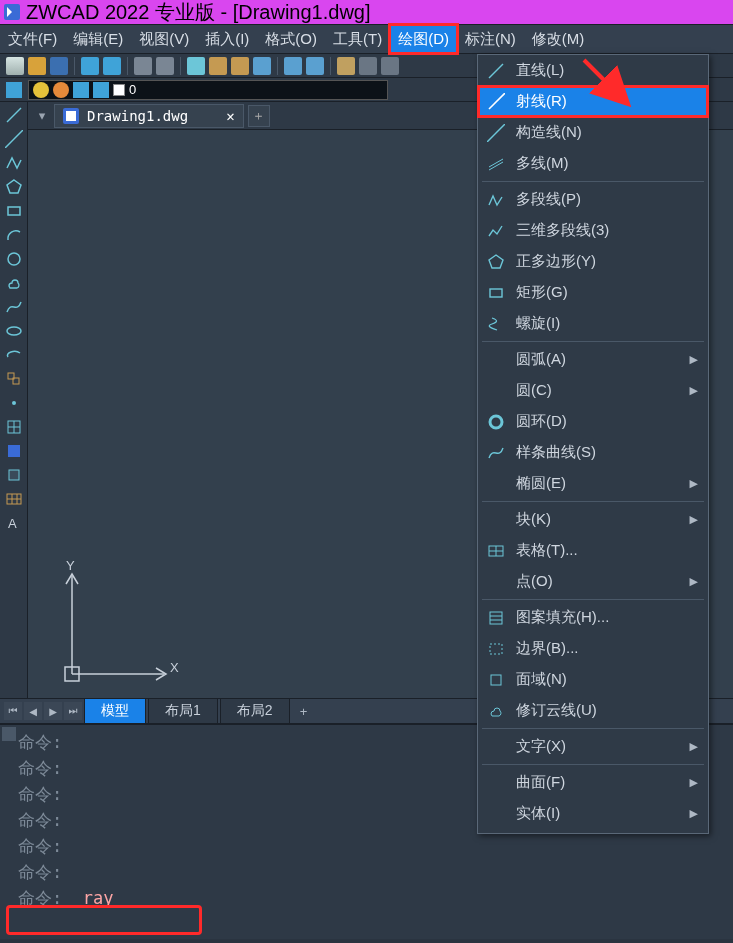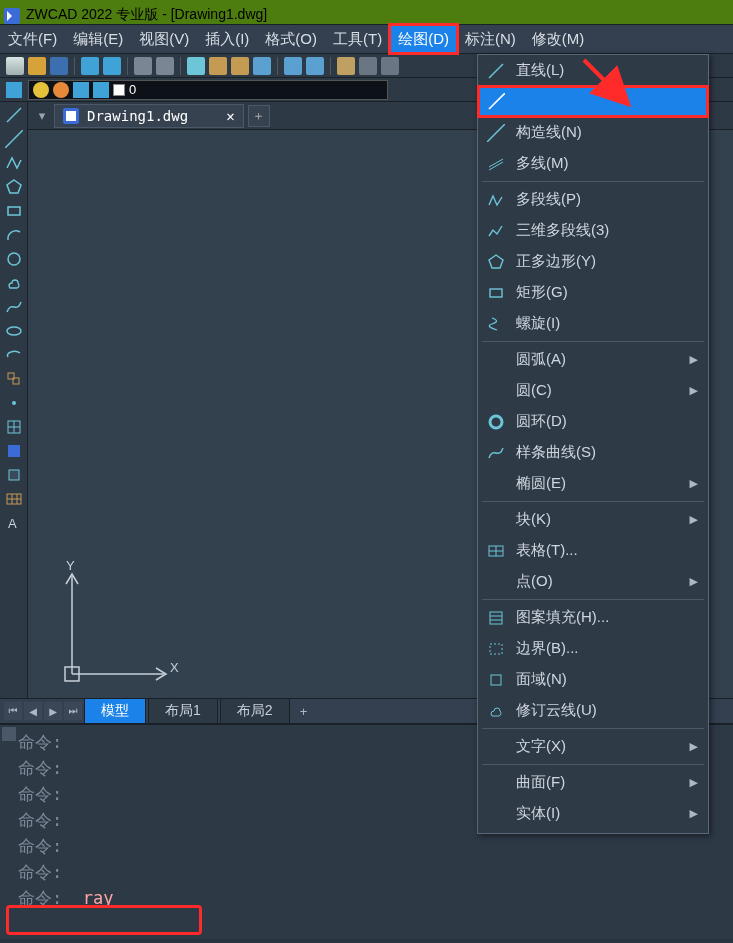--- a/index.html
+++ b/index.html
@@ -8,26 +8,26 @@
     font-size: 13px;
     background: #2a3440;
     color: #d0d6de;
     width: 733px;
     height: 943px;
     overflow: hidden;
     position: relative;
   }
   .titlebar {
     height: 24px;
-    background: #4d7c0f;
+    background: #d946ef;
     display: flex;
-    align-items: flex-end;
+    align-items: center;
     padding: 0 4px;
     color: #000;
-    font-size: 14px;
+    font-size: 20px;
   }
   .titlebar .appicon {
     width: 16px; height: 16px;
     background: #3a6bd6;
     margin-right: 6px;
     border-radius: 2px;
     position: relative;
   }
   .titlebar .appicon::after{
     content:""; position:absolute; left:3px; top:3px;
@@ -457,20 +457,21 @@
         </svg>
       </span>
     <span class="lab">直线(L)</span>
   </div>
   <div class="dmi highlight">
     <span class="ico">
         <svg viewBox="0 0 18 18">
           <line x1="2" y1="16" x2="18" y2="0" stroke="#fff" stroke-width="1.6"></line>
         </svg>
       </span>
+    <span class="lab">射线(R)</span>
   </div>
   <div class="dmi">
     <span class="ico">
         <svg viewBox="0 0 18 18">
           <line x1="0" y1="18" x2="18" y2="0" stroke="#6cc6d8" stroke-width="1.5"></line>
         </svg>
       </span>
     <span class="lab">构造线(N)</span>
   </div>
   <div class="dmi">

